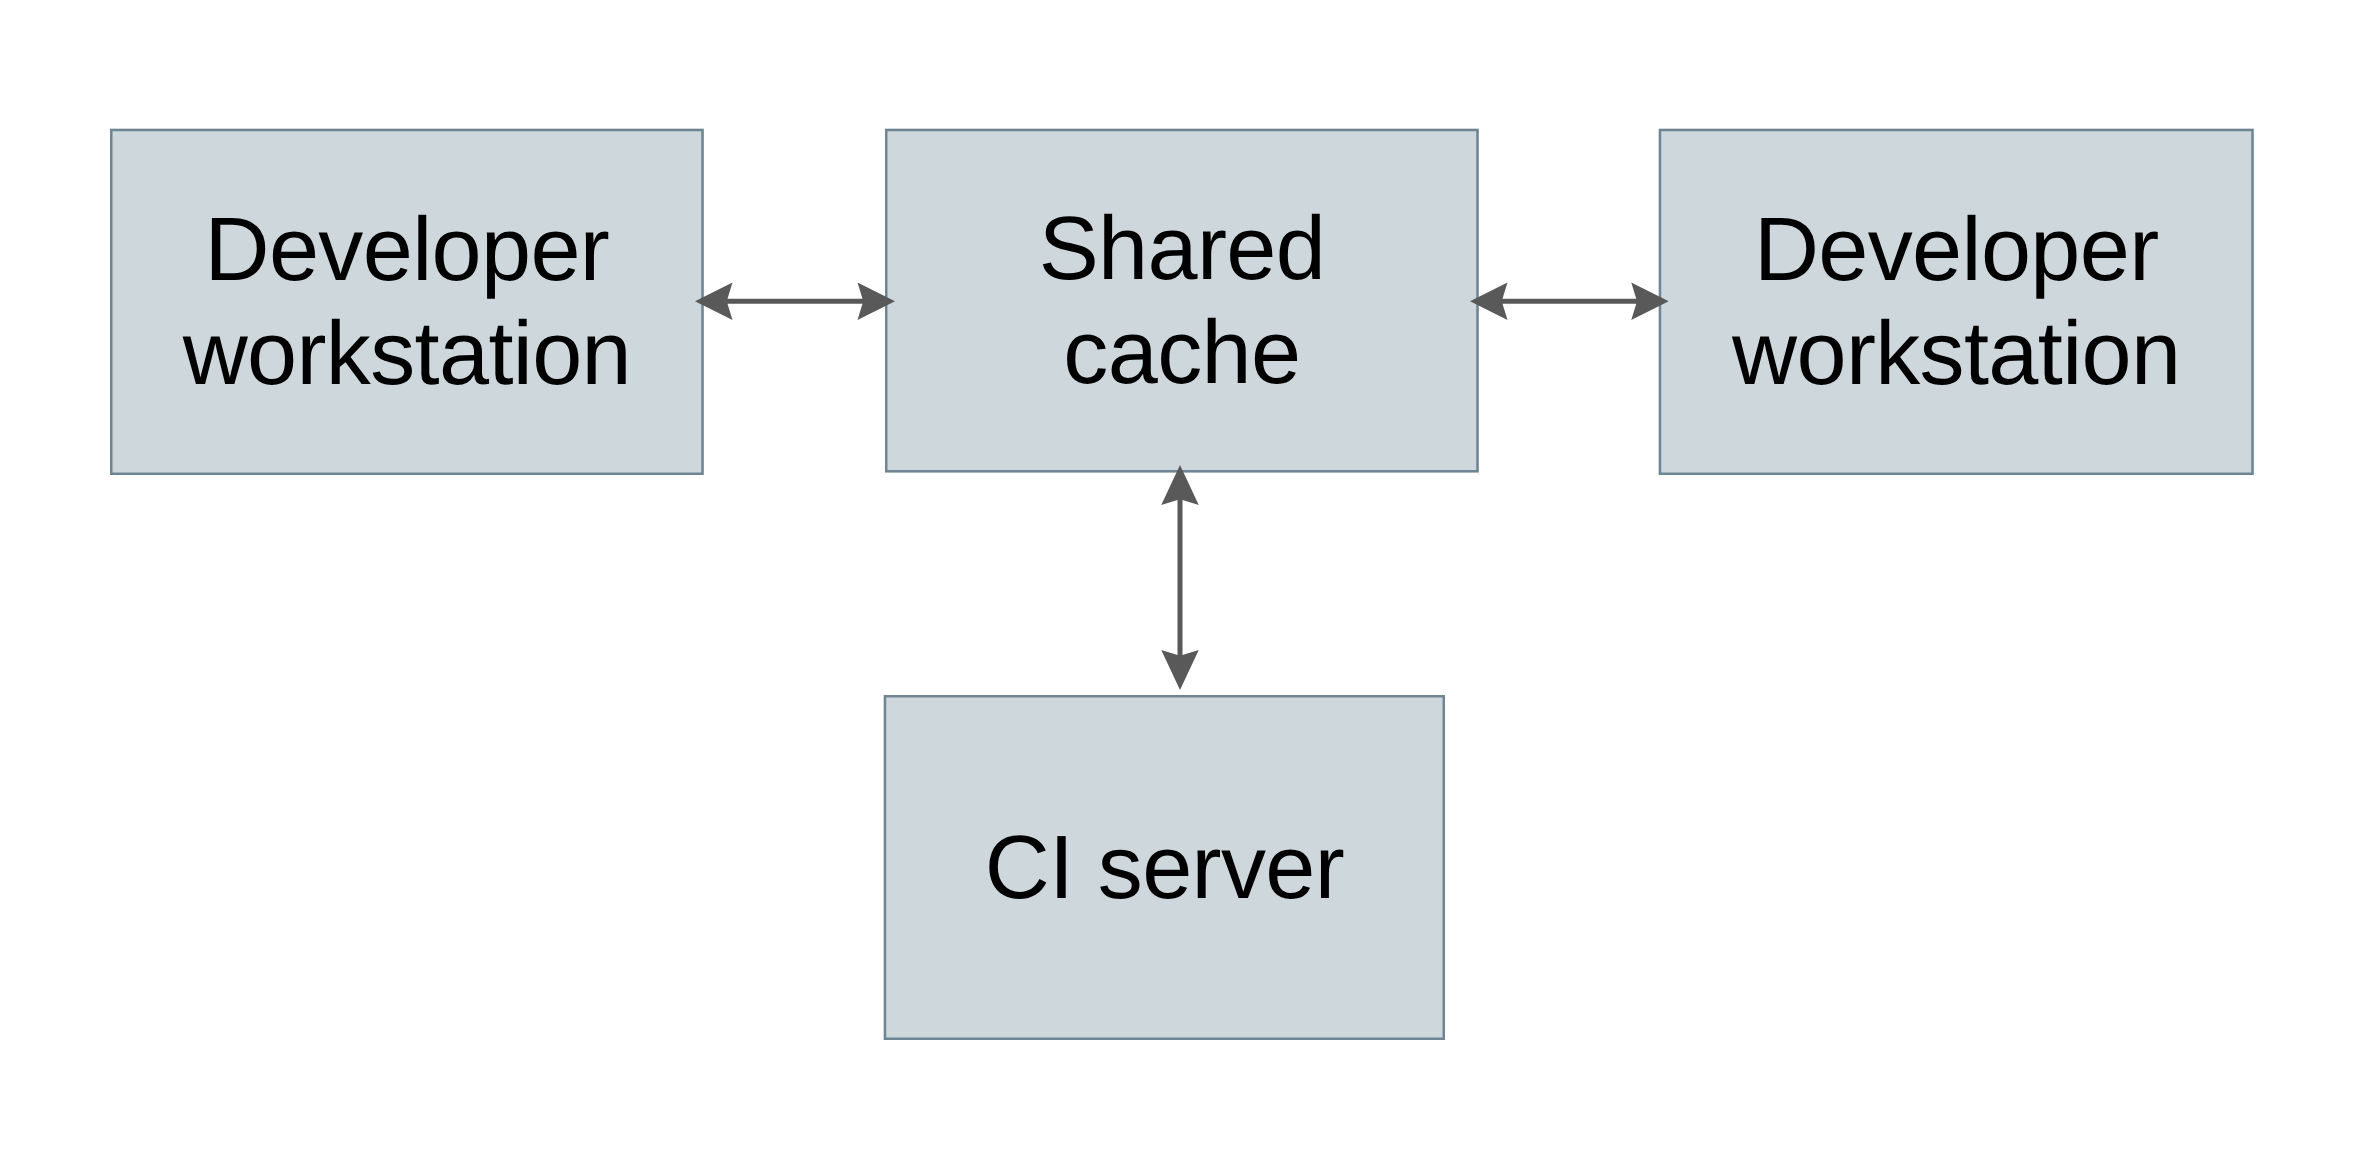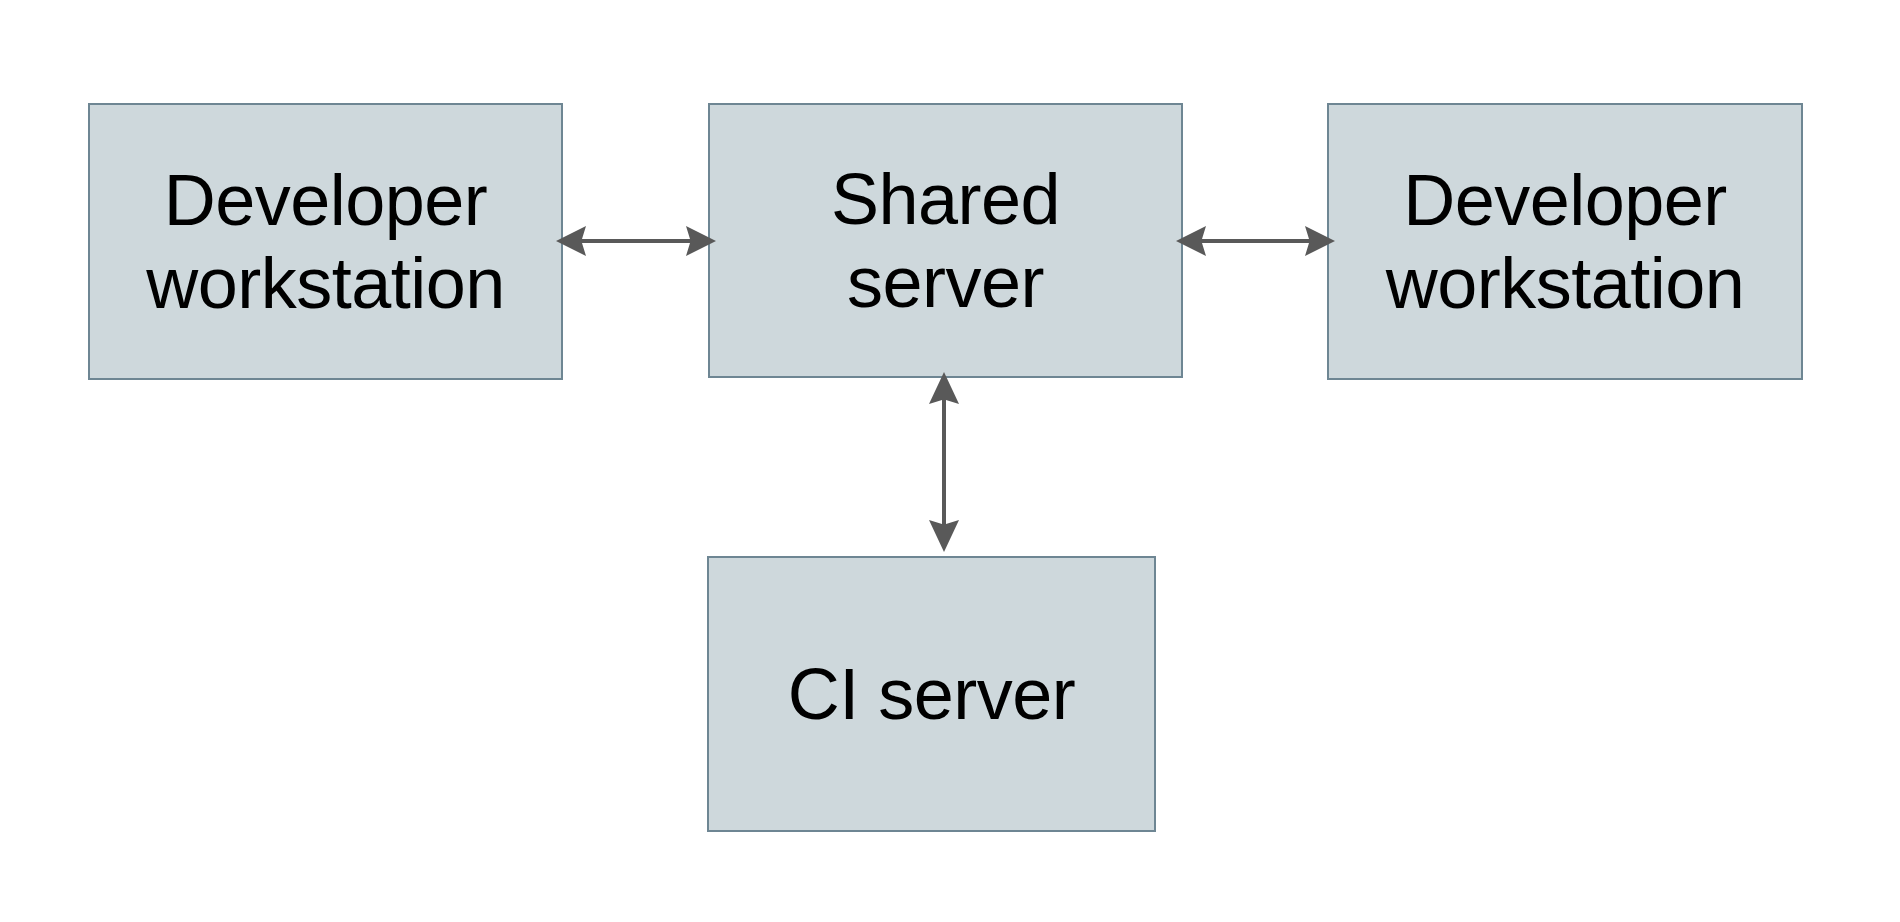--- a/index.html
+++ b/index.html
@@ -59,21 +59,21 @@
 
 <div id="diagram-canvas">
 
   <div class="node" id="node-dev-left">
     <span class="node-label">Developer
 workstation</span>
   </div>
 
   <div class="node" id="node-shared-cache">
     <span class="node-label">Shared
-server</span>
+cache</span>
   </div>
 
   <div class="node" id="node-dev-right">
     <span class="node-label">Developer
 workstation</span>
   </div>
 
   <div class="node" id="node-ci-server">
     <span class="node-label">CI server</span>
   </div>

